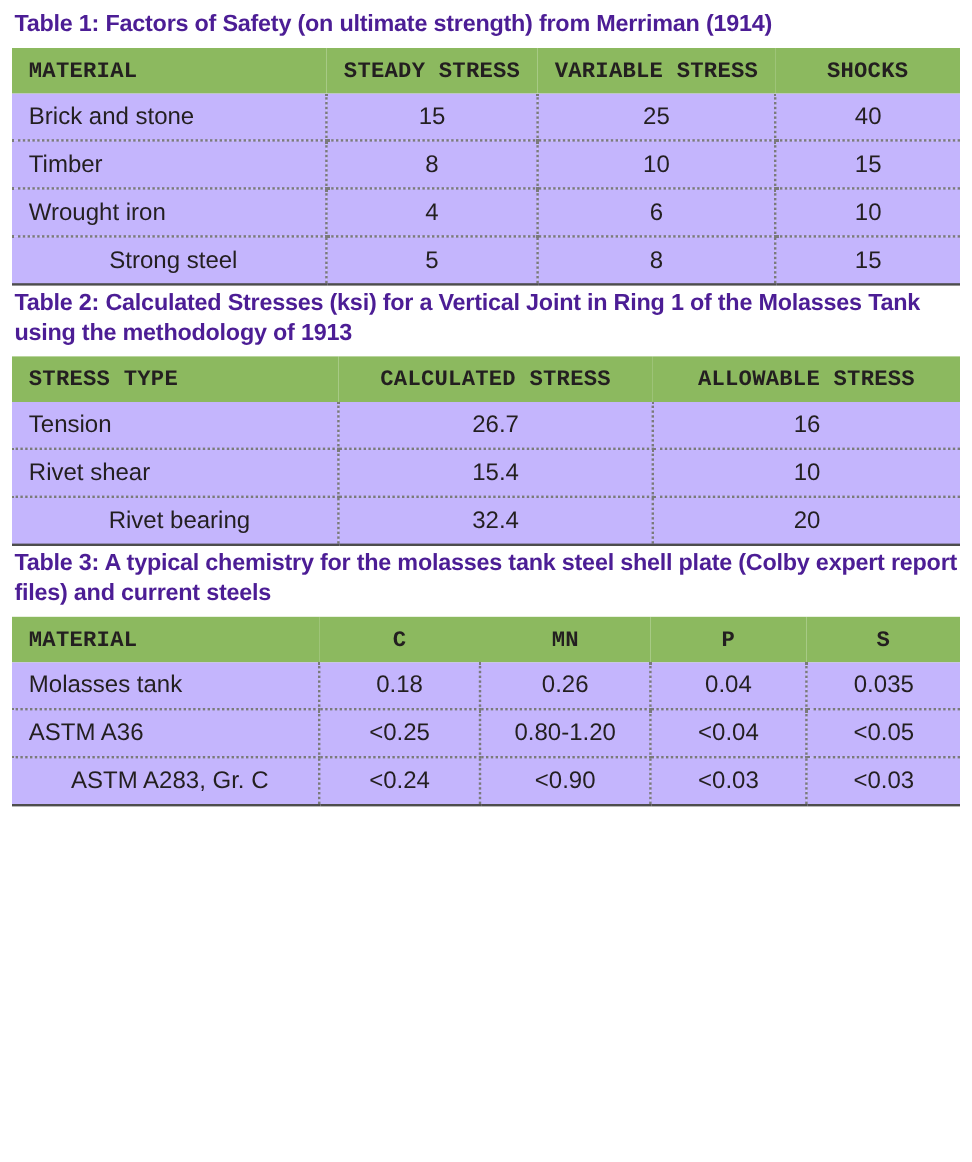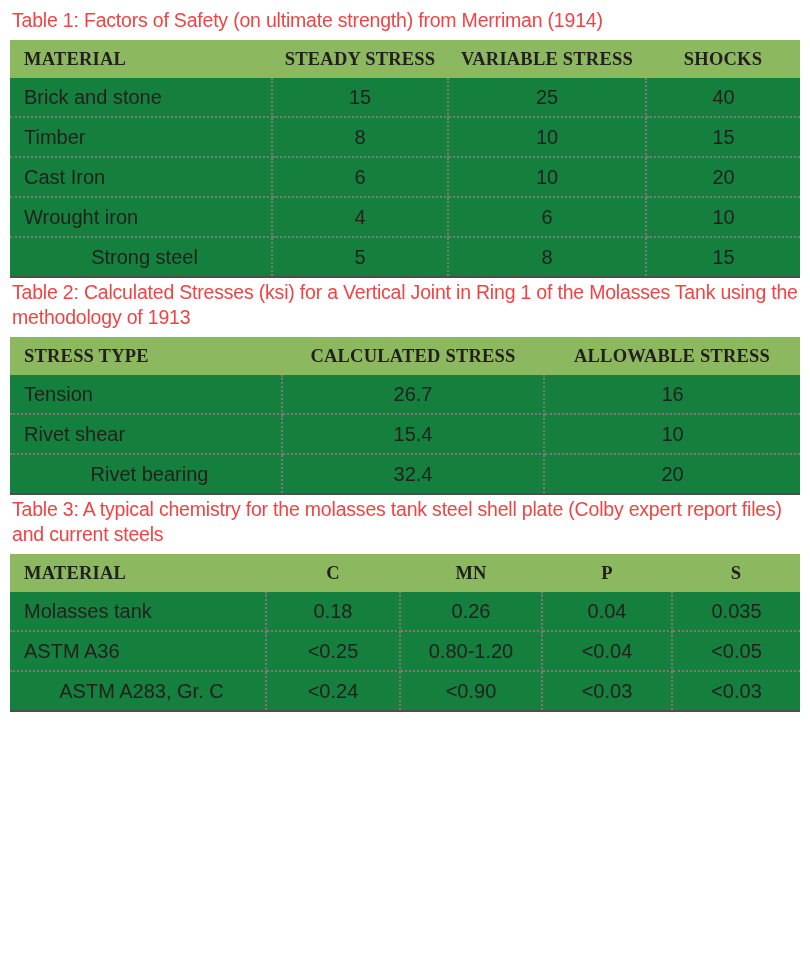--- a/index.html
+++ b/index.html
@@ -16,58 +16,58 @@
   }
   .page {
     width: 810px;
     height: 968px;
     box-sizing: border-box;
     padding: 8px 10px 0 10px;
     position: relative;
   }
   .caption {
     font-size: 19.5px;
-    font-weight: normal;
+    font-weight: bold;
     line-height: 25px;
     letter-spacing: -0.2px;
-    color: #ef4444;
+    color: #4c1d95;
     margin: 0 0 7px 2px;
   }
   .caption.second {
   }
   table {
     border-collapse: collapse;
     width: 790px;
     table-layout: fixed;
   }
   thead th {
     background: #8cb95f;
     color: #231f20;
     font-size: 18.5px;
     font-weight: bold;
     letter-spacing: 0.2px;
     text-transform: uppercase;
     padding: 8px 6px 8px 6px;
     height: 22px;
     border: none;
-    font-family: Liberation Serif, serif;
+    font-family: Liberation Mono, monospace;
   }
   thead th.left {
     text-align: left;
     padding-left: 14px;
   }
   thead th.center {
     text-align: center;
   }
   tbody td {
     font-size: 20px;
     padding: 7px 6px 7px 6px;
     border-bottom: 2px dotted #7a7a7a;
     border-right: 2px dotted #7a7a7a;
-    background: #15803d;
+    background: #c4b5fd;
     height: 24px;
   }
   tbody tr:last-child td {
     border-bottom: 2px solid #4d4d4d;
     text-align: center;
   }
   tbody td.last {
     border-right: none;
   }
   tbody td.left {
@@ -108,26 +108,20 @@
           <td class="left">Brick and stone</td>
           <td class="center">15</td>
           <td class="center">25</td>
           <td class="center last">40</td>
         </tr>
         <tr>
           <td class="left">Timber</td>
           <td class="center">8</td>
           <td class="center">10</td>
           <td class="center last">15</td>
-        </tr>
-        <tr>
-          <td class="left">Cast Iron</td>
-          <td class="center">6</td>
-          <td class="center">10</td>
-          <td class="center last">20</td>
         </tr>
         <tr>
           <td class="left">Wrought iron</td>
           <td class="center">4</td>
           <td class="center">6</td>
           <td class="center last">10</td>
         </tr>
         <tr>
           <td class="left">Strong steel</td>
           <td class="center">5</td>

